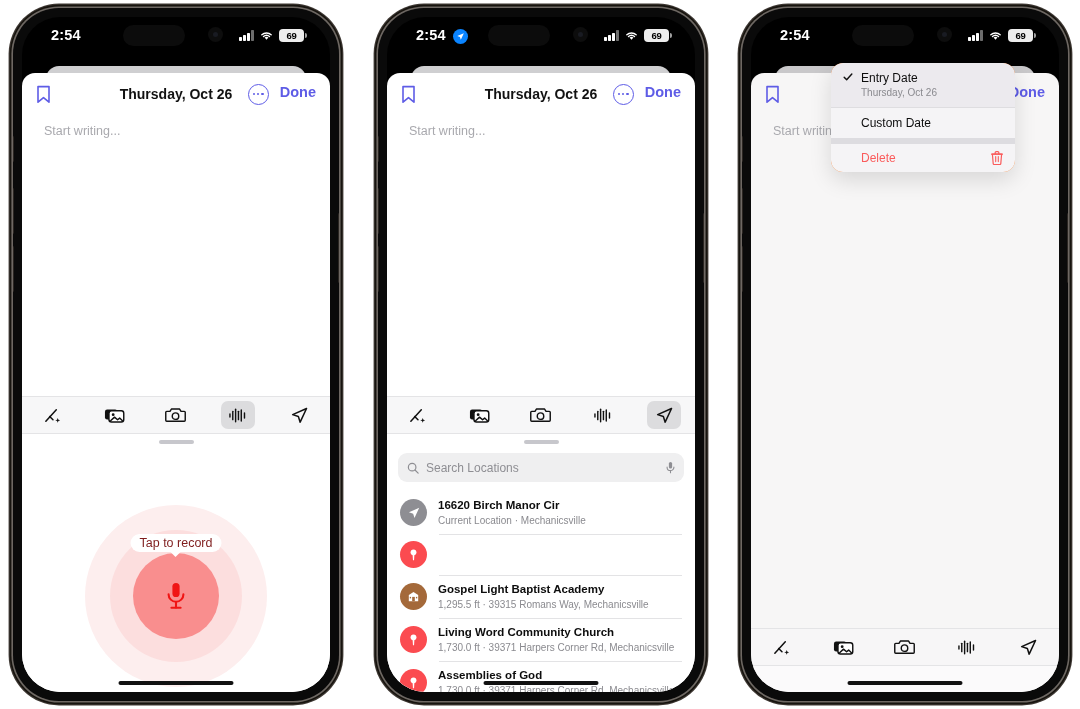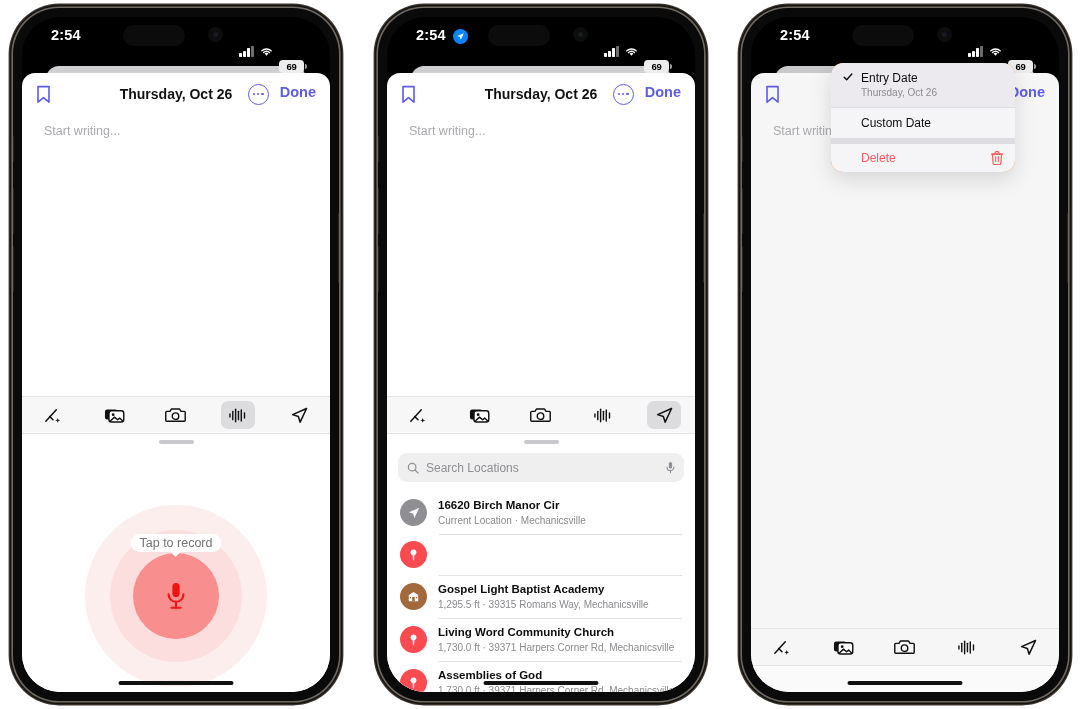--- a/index.html
+++ b/index.html
@@ -66,21 +66,21 @@
   .bars i { width: 2.7px; background: #fff; border-radius: .8px; display: block; }
   .bars i:nth-child(1){height:4px}
   .bars i:nth-child(2){height:6px}
   .bars i:nth-child(3){height:8.5px}
   .bars i:nth-child(4){height:11px; background:#6d6d6d}
   .wifi { width: 15px; height: 11px; }
   .batt {
     width: 25px; height: 13px; border-radius: 4px; background: #ededed;
     color: #000; font-size: 9.5px; font-weight: bold;
     display: flex; align-items: center; justify-content: center;
-    position: relative; letter-spacing: -.2px; margin-top: 31px;
+    position: relative; letter-spacing: -.2px;
   }
   .batt::after{
     content:""; position:absolute; right:-2.6px; top:4px;
     width:2px; height:5px; border-radius:0 2px 2px 0; background:#a0a0a0;
   }
 
   
   .card-behind {
     position: absolute; background: #cfcfd1; border-radius: 13px;
   }
@@ -156,21 +156,21 @@
     background: #fcdede;
   }
   .rec-btn {
     position: relative; width: 86px; height: 86px; border-radius: 50%;
     background: #f98e8e;
     display: flex; align-items: center; justify-content: center;
   }
   .rec-label {
     position: absolute; left: 50%; top: 38px; transform: translateX(-50%);
     background: #fff; padding: 2px 9px; border-radius: 9px;
-    font-size: 12.5px; color: #737373; white-space: nowrap; z-index: 4;
+    font-size: 12.5px; color: #7f1d1d; white-space: nowrap; z-index: 4;
   }
   .rec-label::after{
     content:""; position:absolute; left:50%; bottom:-5px; transform:translateX(-50%);
     border-left:6px solid transparent; border-right:6px solid transparent;
     border-top:6px solid #fff;
   }
 
   
   .loc-panel { position: relative; flex: 1; background: #fff; overflow: hidden; }
   .searchbar {

